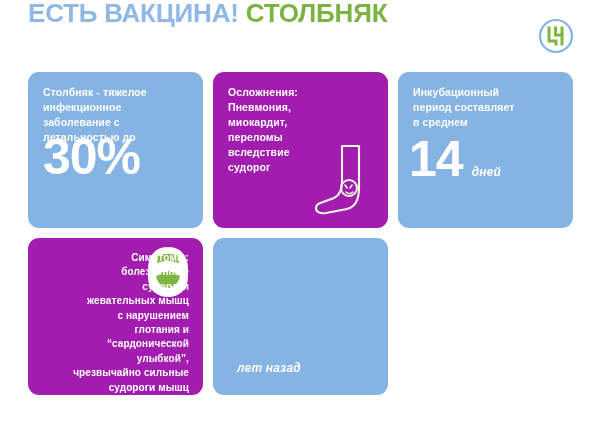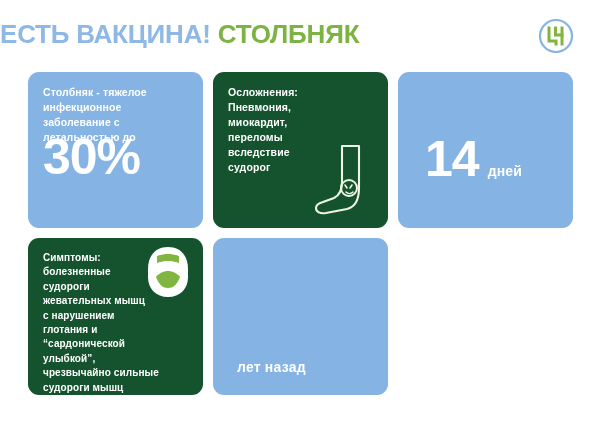--- a/index.html
+++ b/index.html
@@ -16,21 +16,21 @@
     position: relative;
   }
 
   
   .header {
     position: absolute;
     left: 0; top: 0;
     width: 528px;
     height: 68px;
     display: flex;
-    align-items: center;
+    padding-left: 28px;
     box-sizing: border-box;
   }
   .title {
     font-size: 26px;
     font-weight: bold;
     letter-spacing: -0.2px;
     line-height: 1;
     white-space: nowrap;
   }
   .title .t-blue { color: #8fb8e6; }
@@ -59,59 +59,61 @@
   }
 
   .card {
     border-radius: 11px;
     position: relative;
     overflow: hidden;
     box-sizing: border-box;
     padding: 13px 14px 10px 15px;
   }
   .card.blue  { background: #85b3e3; }
-  .card.green { background: #14532d; }
+  .card.green { background: #a21caf; }
 
   .card-text {
     color: #ffffff;
     font-size: 10.5px;
     font-weight: bold;
     line-height: 1.42;
     letter-spacing: 0.1px;
     white-space: pre-line;
     position: relative;
     z-index: 2;
   }
   .card-text.small {
     font-size: 10px;
     line-height: 1.44;
+    text-align: right;
   }
 
   
   .stat {
     position: absolute;
     z-index: 2;
     display: flex;
     align-items: baseline;
     color: #ffffff;
   }
   .stat-number {
     font-size: 50px;
     font-weight: bold;
     line-height: 0.9;
     letter-spacing: -1px;
   }
   .stat-unit {
-    font-size: 14px;
+    font-size: 12px;
     font-weight: bold;
     margin-left: 9px;
     letter-spacing: 0.2px;
+    font-style: italic;
   }
   #stat-card-1 .stat { left: 15px; bottom: 48px; }
-  #stat-card-3 .stat { left: 27px; bottom: 46px; margin-top: 12px; }
+  #stat-card-3 .stat { left: 11px; bottom: 46px; margin-top: 12px; }
   #stat-card-5 .stat { left: 15px; bottom: 20px; }
 
   
   .icon-abs { position: absolute; z-index: 1; }
   #foot-icon   { right: 22px;  bottom: 8px;  width: 52px; height: 76px; }
   #face-icon   { right: 13px;  top: 9px;     width: 44px; height: 50px; }
   #vaccine-icon{ left: 50%; transform: translateX(-50%); bottom: 6px; width: 92px; height: 80px; }
 
   svg { display: block; overflow: visible; }
 </style>
@@ -156,20 +158,23 @@
     <div class="icon-abs" id="foot-icon">
       <svg viewBox="0 0 52 76" width="52" height="76" aria-hidden="true">
         <path d="M28 2 L45 2 L45 44 C45 56 41 63 33 65 L12 69 C6 70 2 68 2 64 C2 61 5 59 9 58 L20 54 C26 51 28 46 28 38 Z" fill="none" stroke="#eef6e2" stroke-width="2.1" stroke-linejoin="round"></path>
         <circle cx="35" cy="44" r="8" fill="none" stroke="#eef6e2" stroke-width="2"></circle>
         <path d="M31 41 L33 44 M38 41 L36 44 M32 48 C34 50 37 50 39 48" fill="none" stroke="#eef6e2" stroke-width="1.6" stroke-linecap="round"></path>
       </svg>
     </div>
   </div>
 
   <div class="card blue" id="stat-card-3">
+    <div class="card-text">Инкубационный
+период составляет
+в среднем</div>
     <div class="stat">
       <span class="stat-number">14</span>
       <span class="stat-unit">дней</span>
     </div>
   </div>
 
   <div class="card green">
     <div class="card-text small">Симптомы:
 болезненные
 судороги

